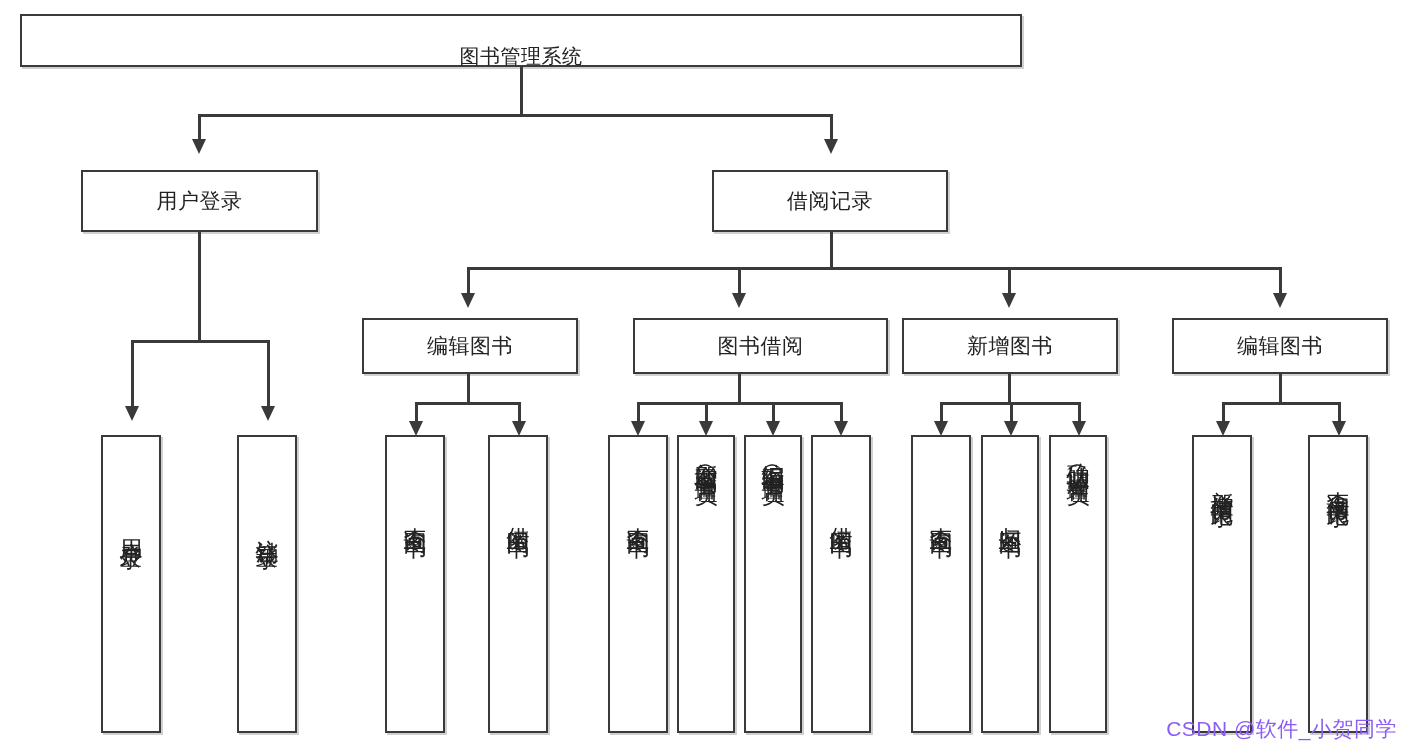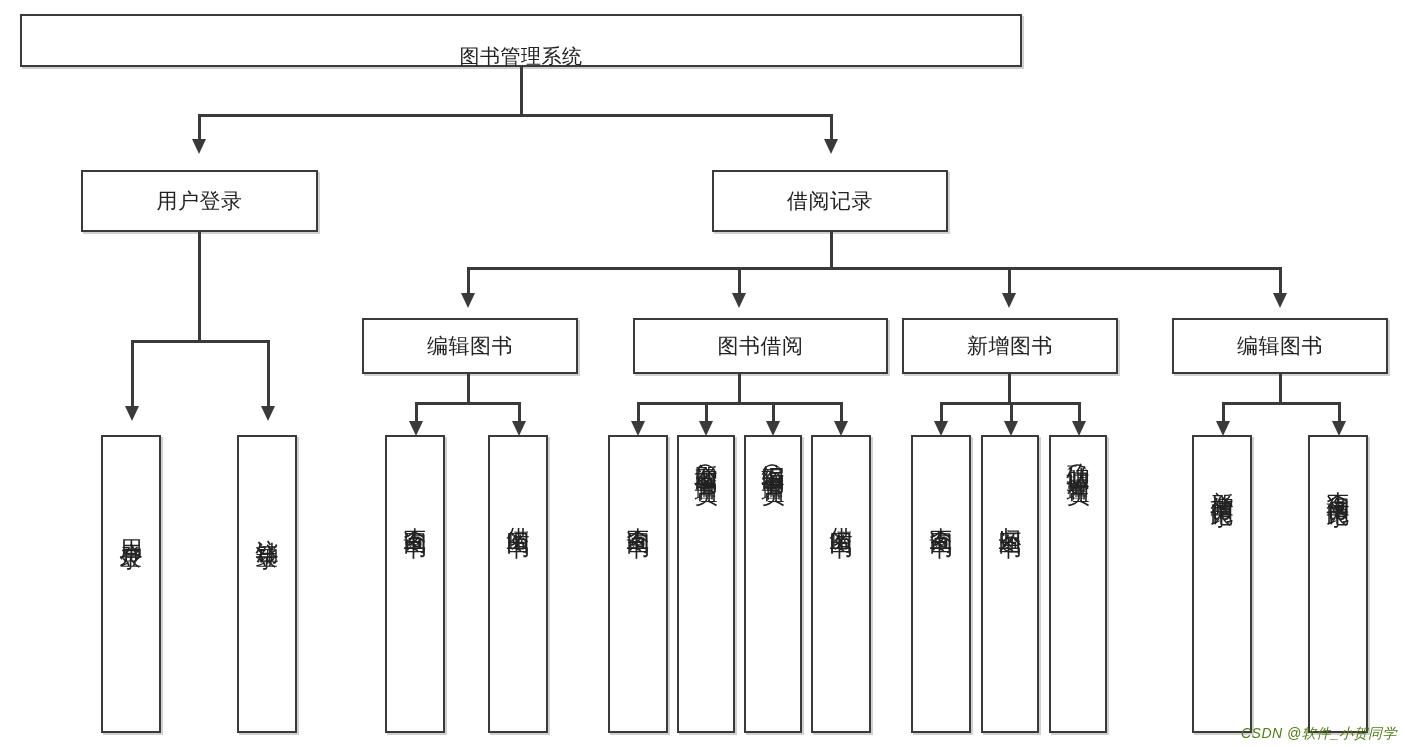--- a/index.html
+++ b/index.html
@@ -62,26 +62,25 @@
     width:0;height:0;
     border-left:7px solid transparent;
     border-right:7px solid transparent;
     border-top:15px solid #3a3a3a;
   }
   
   #watermark{
     position:absolute;
     right:8px;
     bottom:4px;
-    font-size:14px;
-    color:#4d7c0f;
+    font-size:21px;
+    color:#8b5cf6;
     letter-spacing:0.5px;
     white-space:nowrap;
     user-select:none;
-    font-style:italic;
   }
 </style>
 </head>
 <body>
 
 <div id="canvas">
 
   <div class="node h" id="n-root" style="left:20px;top:14px;width:1002px;height:53px;">
     <span class="lbl">图书管理系统</span>
   </div>

